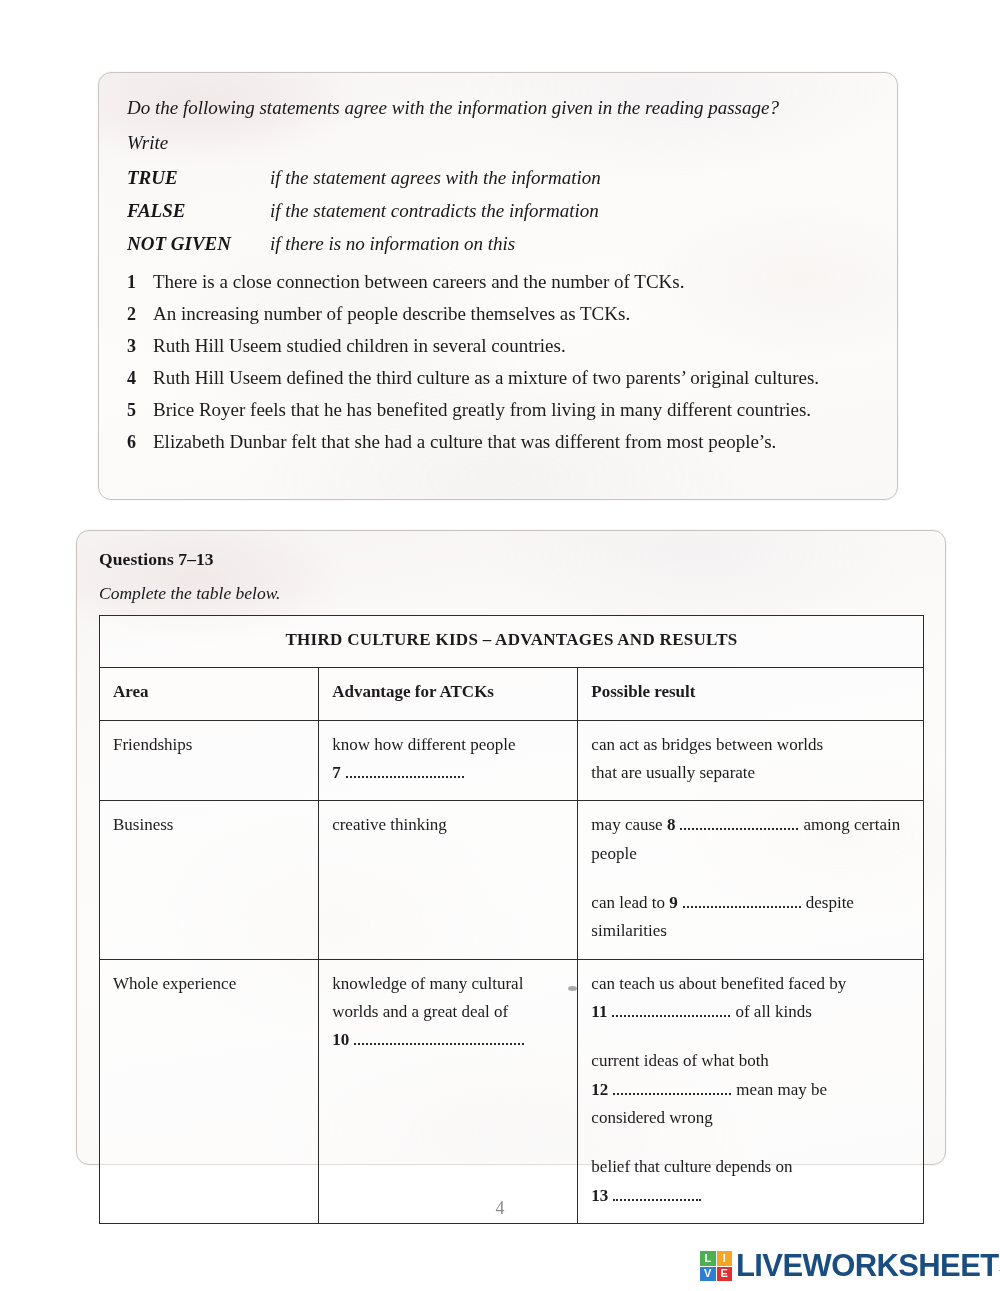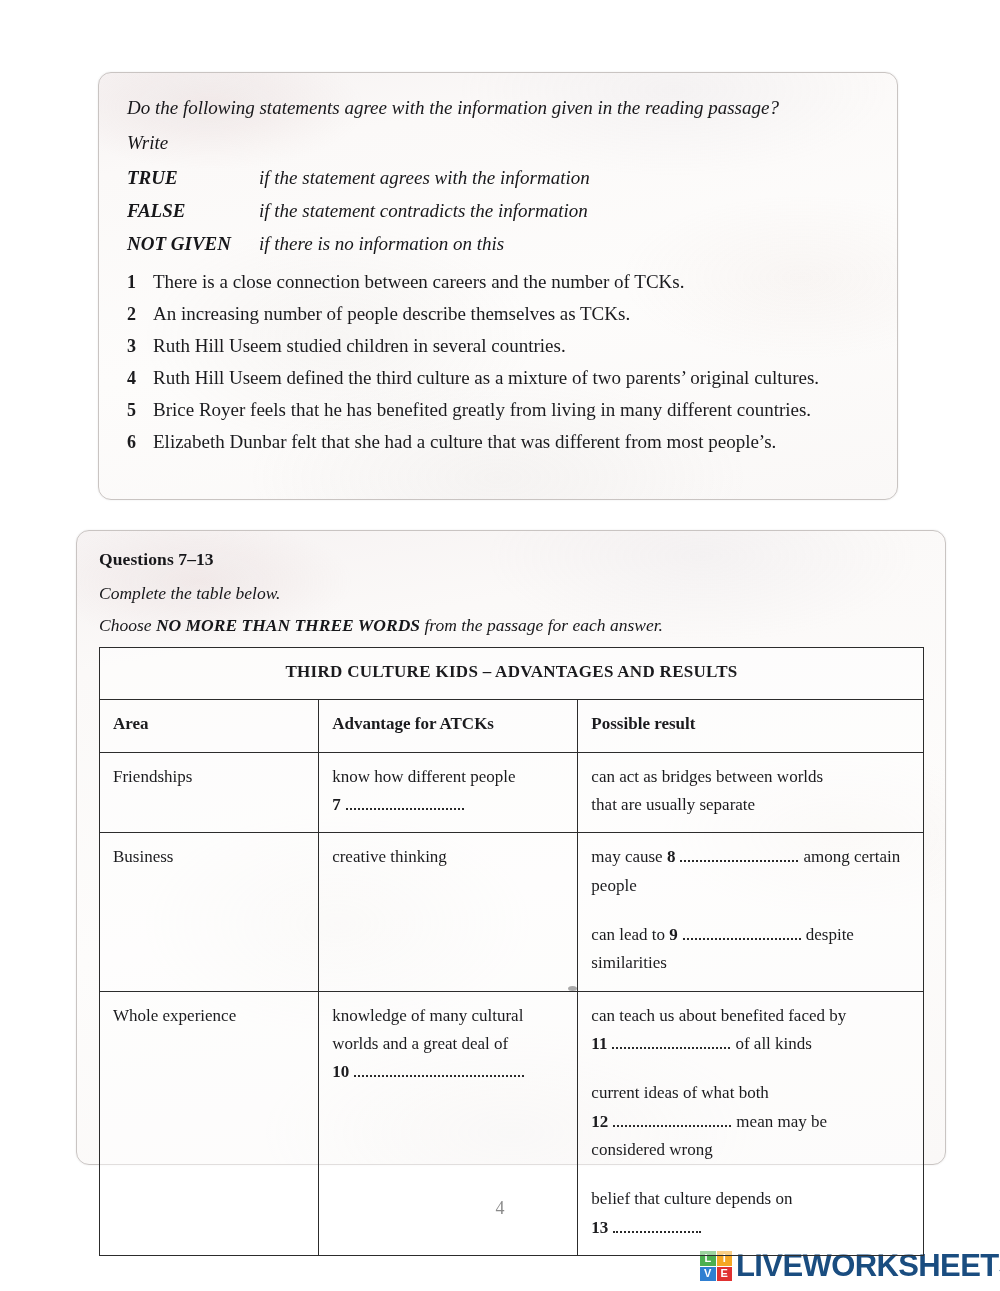--- a/index.html
+++ b/index.html
@@ -55,20 +55,21 @@
     color: #17171a;
   }
   .inner-1 { padding: 24px 26px 0 28px; }
   .inner-1 .q-head { margin-bottom: 16px; }
   .line-instr { margin-bottom: 13px; }
 
   .tf-row {
     display: flex;
     align-items: center;
     margin-bottom: 11px;
+    gap: 11px;
   }
   .tf-key {
     font-weight: bold;
     font-style: italic;
     font-size: 19px;
     color: #17171a;
     width: 132px;
     flex: 0 0 132px;
   }
   .tf-val {
@@ -239,21 +240,20 @@
           <span class="stmt-text">Elizabeth Dunbar felt that she had a culture that was different from most people’s.</span>
         </div>
       </div>
     </div>
   </div>
 
   <div class="panel" id="panel-questions-7-13">
     <div class="inner-2">
       <div class="q-head">Questions 7–13</div>
       <div class="q-instr">Complete the table below.</div>
-      <div class="q-instr"><span>Choose </span><span class="strong-italic">NO MORE THAN THREE WORDS</span><span> from the passage for each answer.</span></div>
 
       <table class="tck">
         <tbody>
           <tr>
             <td class="title-cell" colspan="3">THIRD CULTURE KIDS – ADVANTAGES AND RESULTS</td>
           </tr>
           <tr>
             <td class="colhead col-area">Area</td>
             <td class="colhead col-adv">Advantage for ATCKs</td>
             <td class="colhead col-result">Possible result</td>

